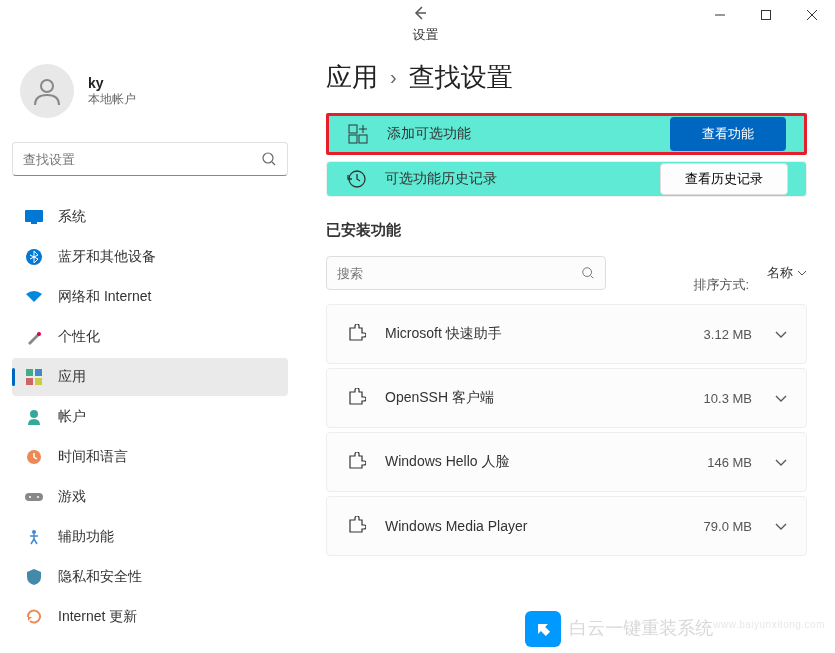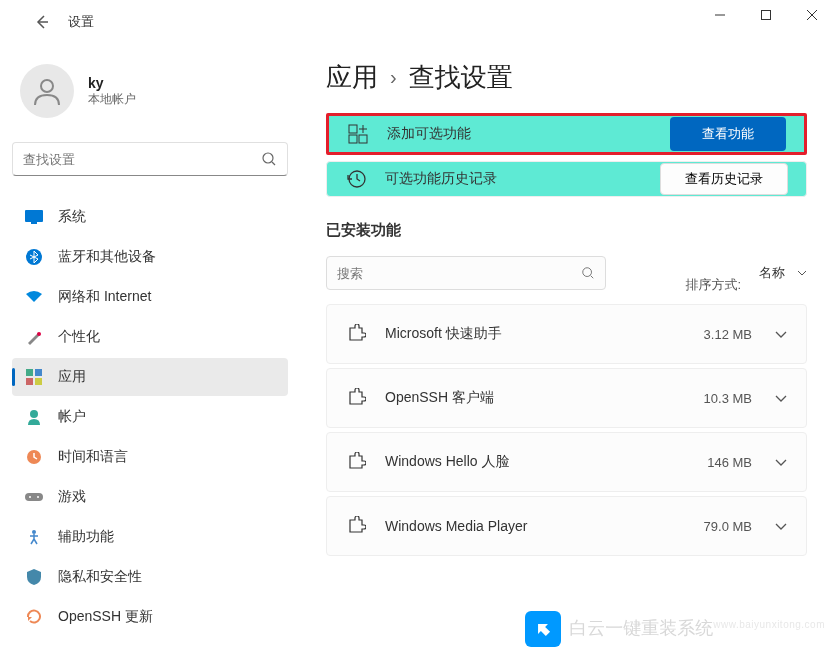--- a/index.html
+++ b/index.html
@@ -1,18 +1,18 @@
 <!DOCTYPE html>
 <html><head>
   <meta charset="utf-8">
   <style>
     * { margin: 0; padding: 0; box-sizing: border-box; font-family: "Segoe UI", "Microsoft YaHei", sans-serif; }
     body { width: 835px; height: 653px; background: #fff; overflow: hidden; position: relative; }
     
-    .titlebar { height: 44px; display: flex; align-items: center; padding-left: 28px; position: relative; }
+    .titlebar { height: 44px; display: flex; align-items: center; padding-left: 4px; position: relative; flex-direction: column; }
     .back-btn { width: 28px; height: 28px; display: flex; align-items: center; justify-content: center; cursor: pointer; }
     .title-text { margin-left: 12px; font-size: 13px; color: #333; }
     .window-controls { position: absolute; right: 0; top: 0; display: flex; }
     .wc { width: 46px; height: 30px; display: flex; align-items: center; justify-content: center; cursor: pointer; }
     
     .content { display: flex; height: calc(100% - 44px); }
     .sidebar { width: 300px; padding: 12px 12px 0 12px; }
     .profile { display: flex; align-items: center; padding: 8px; margin-bottom: 16px; }
     .avatar { width: 54px; height: 54px; border-radius: 50%; background: #e8e8e8; display: flex; align-items: center; justify-content: center; }
     .profile-info { margin-left: 14px; }
@@ -38,21 +38,21 @@
     .card-label { flex: 1; font-size: 14px; color: #333; }
     .card-btn { padding: 6px 24px; border-radius: 4px; font-size: 13px; cursor: pointer; border: 1px solid #ddd; background: #fdfdfd; }
     .card-btn.primary { background: #0067c0; color: #fff; border: none; padding: 8px 32px; }
     
     .section-title { font-size: 15px; font-weight: 600; color: #333; margin: 24px 0 12px 0; }
     .filters { display: flex; align-items: center; gap: 18px; margin-bottom: 10px; }
     .filter-search { flex: 0 0 280px; background: #fcfcfc; border: 1px solid #ddd; border-radius: 4px; height: 34px; display: flex; align-items: center; padding: 0 10px; }
     .filter-search input { flex: 1; border: none; outline: none; background: transparent; font-size: 13px; }
     .filters-spacer { flex: 1; }
     .sort-label { font-size: 13px; color: #555; margin-top: 24px; }
-    .sort-value { font-size: 13px; color: #333; cursor: pointer; display: flex; align-items: center; gap: 12px; }
+    .sort-value { font-size: 13px; color: #333; cursor: pointer; display: flex; align-items: center; gap: 4px; }
     
     .feature-item { background: #fcfcfc; border: 1px solid #eee; border-radius: 4px; padding: 18px; display: flex; align-items: center; margin-bottom: 4px; }
     .feature-icon { width: 22px; height: 22px; margin-right: 18px; flex-shrink: 0; display: flex; align-items: center; justify-content: center; }
     .feature-name { flex: 1; font-size: 14px; color: #333; }
     .feature-size { font-size: 13px; color: #555; margin-right: 22px; }
     .feature-chevron { width: 14px; display: flex; align-items: center; justify-content: center; cursor: pointer; }
     
     .watermark { position: absolute; right: 10px; bottom: 6px; font-size: 20px; color: #e8e8e8; font-weight: 300; display: flex; align-items: center; gap: 8px; }
     .wm-logo { width: 36px; height: 36px; background: #0099ff; border-radius: 6px; display: flex; align-items: center; justify-content: center; }
     .wm-text { display: flex; flex-direction: row; line-height: 1.1; justify-content: flex-end; }
@@ -202,21 +202,21 @@
         </span>
         <span>隐私和安全性</span>
       </div>
     <div class="nav-item">
         <span class="nav-icon">
           <svg width="16" height="16">
             <path d="M2 8 A6 6 0 1 1 4 12" stroke="#e85" fill="none" stroke-width="2"></path>
             <path d="M2 12 L2 8 L6 8" fill="#e85"></path>
           </svg>
         </span>
-        <span>OpenSSH 更新</span>
+        <span>Internet 更新</span>
       </div>
   </div>
 
   <div class="main">
     <div class="breadcrumb">
       <span class="bc-item">应用</span>
       <span class="bc-sep">›</span>
       <span class="bc-item">查找设置</span>
     </div>
 

